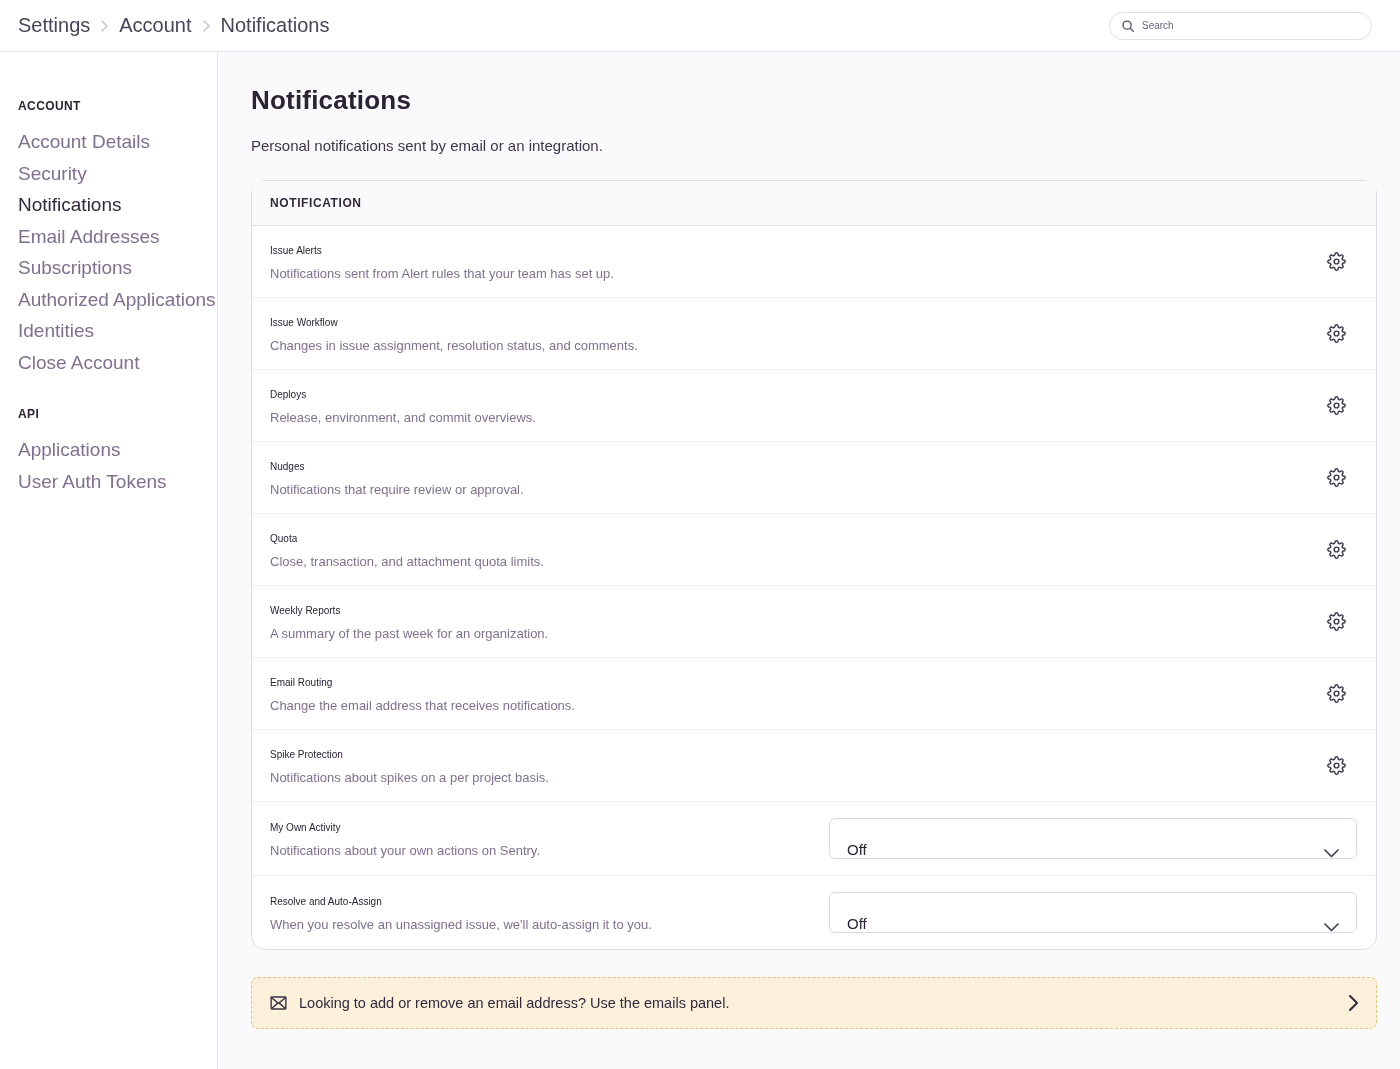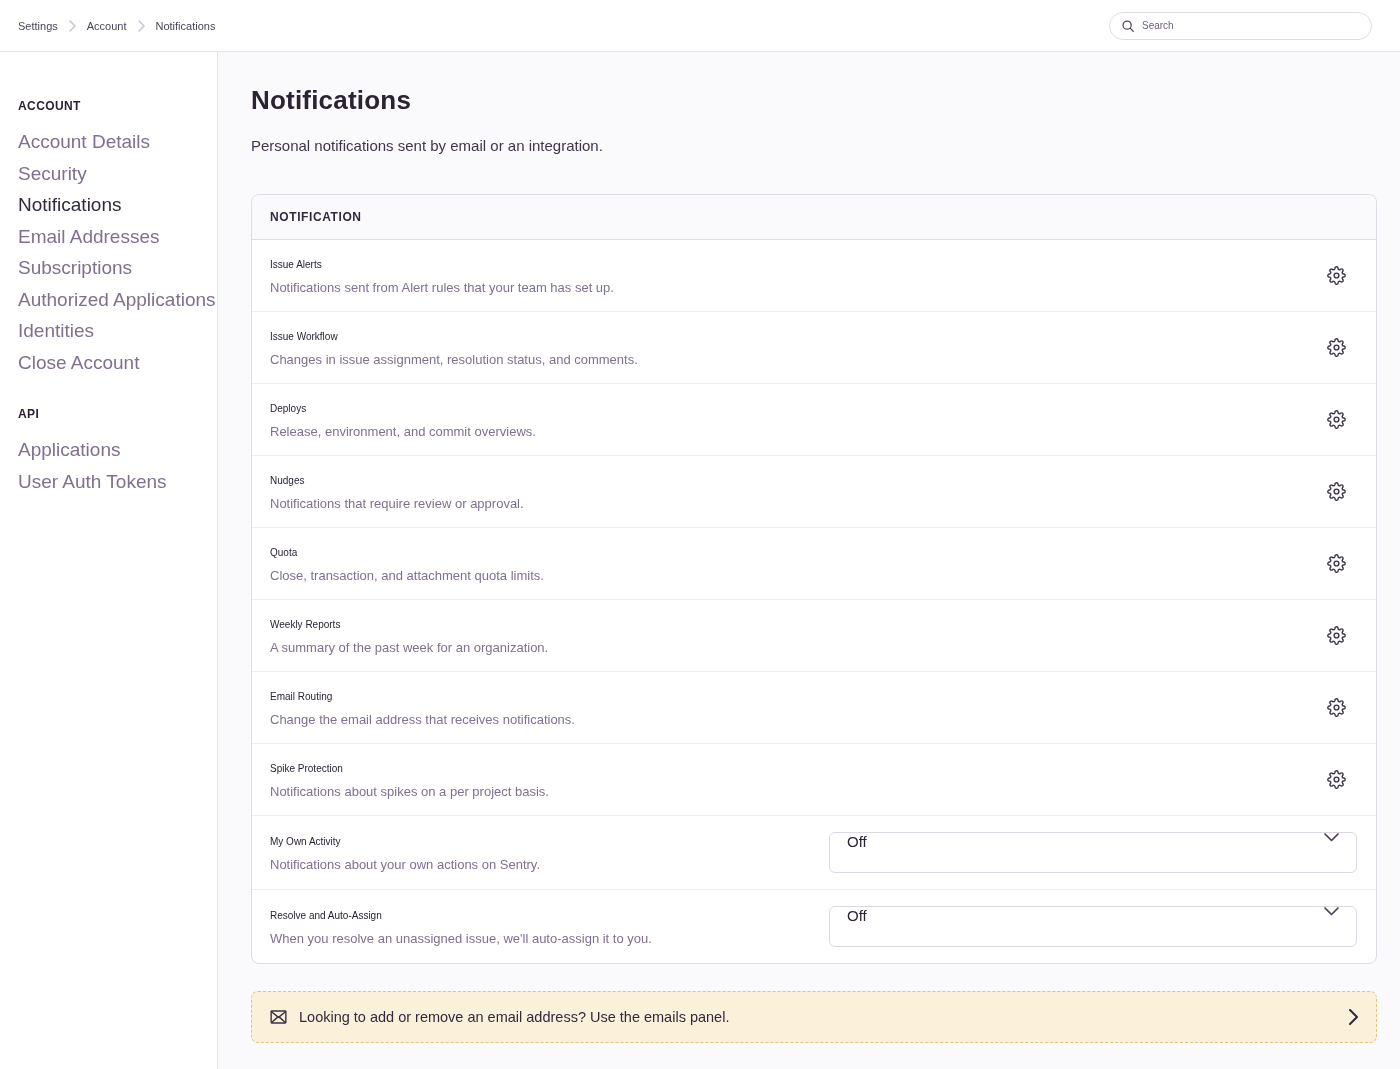--- a/index.html
+++ b/index.html
@@ -9,21 +9,21 @@
     background:#faf9fb;
     color:#2b2233;
   }
   
   .topbar {
     height:52px; background:#ffffff;
     display:flex; align-items:center; justify-content:space-between;
     padding:0 28px 0 18px;
     border-bottom:1px solid #e7e3ec;
   }
-  .breadcrumbs { display:flex; align-items:center; gap:11px; font-size:11px; color:#4a4458; }
+  .breadcrumbs { display:flex; align-items:center; gap:11px; font-size:20px; color:#4a4458; }
   .crumb { cursor:pointer; }
   .crumb-sep { display:flex; align-items:center; color:#c9c3d2; }
   .searchbox {
     width:263px; height:28px; background:#fff;
     border:1px solid #e0dce5; border-radius:14px;
     display:flex; align-items:center; gap:7px; padding:0 11px;
   }
   .searchbox svg { flex:0 0 auto; color:#55455f; }
   .searchbox input {
     border:none; outline:none; background:transparent;
@@ -48,22 +48,22 @@
   }
   .side-item.active { color:#33293e; }
   .side-section + .side-section { margin-top:29px; }
 
   
   .main { flex:1; padding:33px 23px 0 33px; }
   .page-title { font-size:26px; font-weight:bold; letter-spacing:.2px; color:#2b2233; }
   .subtitle { margin-top:21px; font-size:15px; color:#40364c; }
 
   .panel {
-    margin-top:40px; background:#ffffff;
-    border:1px solid #e0dce5; border-radius:8px;
+    margin-top:26px; background:#ffffff;
+    border:1px solid #e0dce5; border-radius:14px;
   }
   .panel-header {
     background:#faf9fb; border-bottom:1px solid #e0dce5;
     border-radius:8px 8px 0 0;
     padding:15px 18px;
     font-size:12px; font-weight:bold; letter-spacing:.6px; color:#33293e;
   }
   .row {
     display:flex; align-items:center; justify-content:space-between;
     padding:15px 30px 15px 18px;
@@ -74,21 +74,21 @@
   .row-desc  { font-size:13px; color:#80708f; line-height:16px; }
   .gear-btn {
     width:20px; height:20px; color:#40364c; cursor:pointer;
     display:flex; align-items:center; justify-content:center;
     background:none; border:none; flex:0 0 auto;
   }
   .row-select { padding:16px 19px 16px 18px; }
   .select {
     width:528px; height:41px; background:#fff;
     border:1px solid #dcd7e3; border-radius:6px;
-    display:flex; align-items:flex-start; justify-content:space-between;
+    display:flex; align-items:flex-end; justify-content:space-between;
     padding:0 17px; font-size:15px; color:#2b2233; cursor:pointer;
     flex:0 0 auto;
   }
   .select .chev { color:#4a4055; display:flex; }
 
   
   .banner {
     margin-top:27px; height:52px;
     background:#fbf1db; border:1px dashed #e3c27e; border-radius:7px;
     display:flex; align-items:center; gap:12px; padding:13px 18px;

